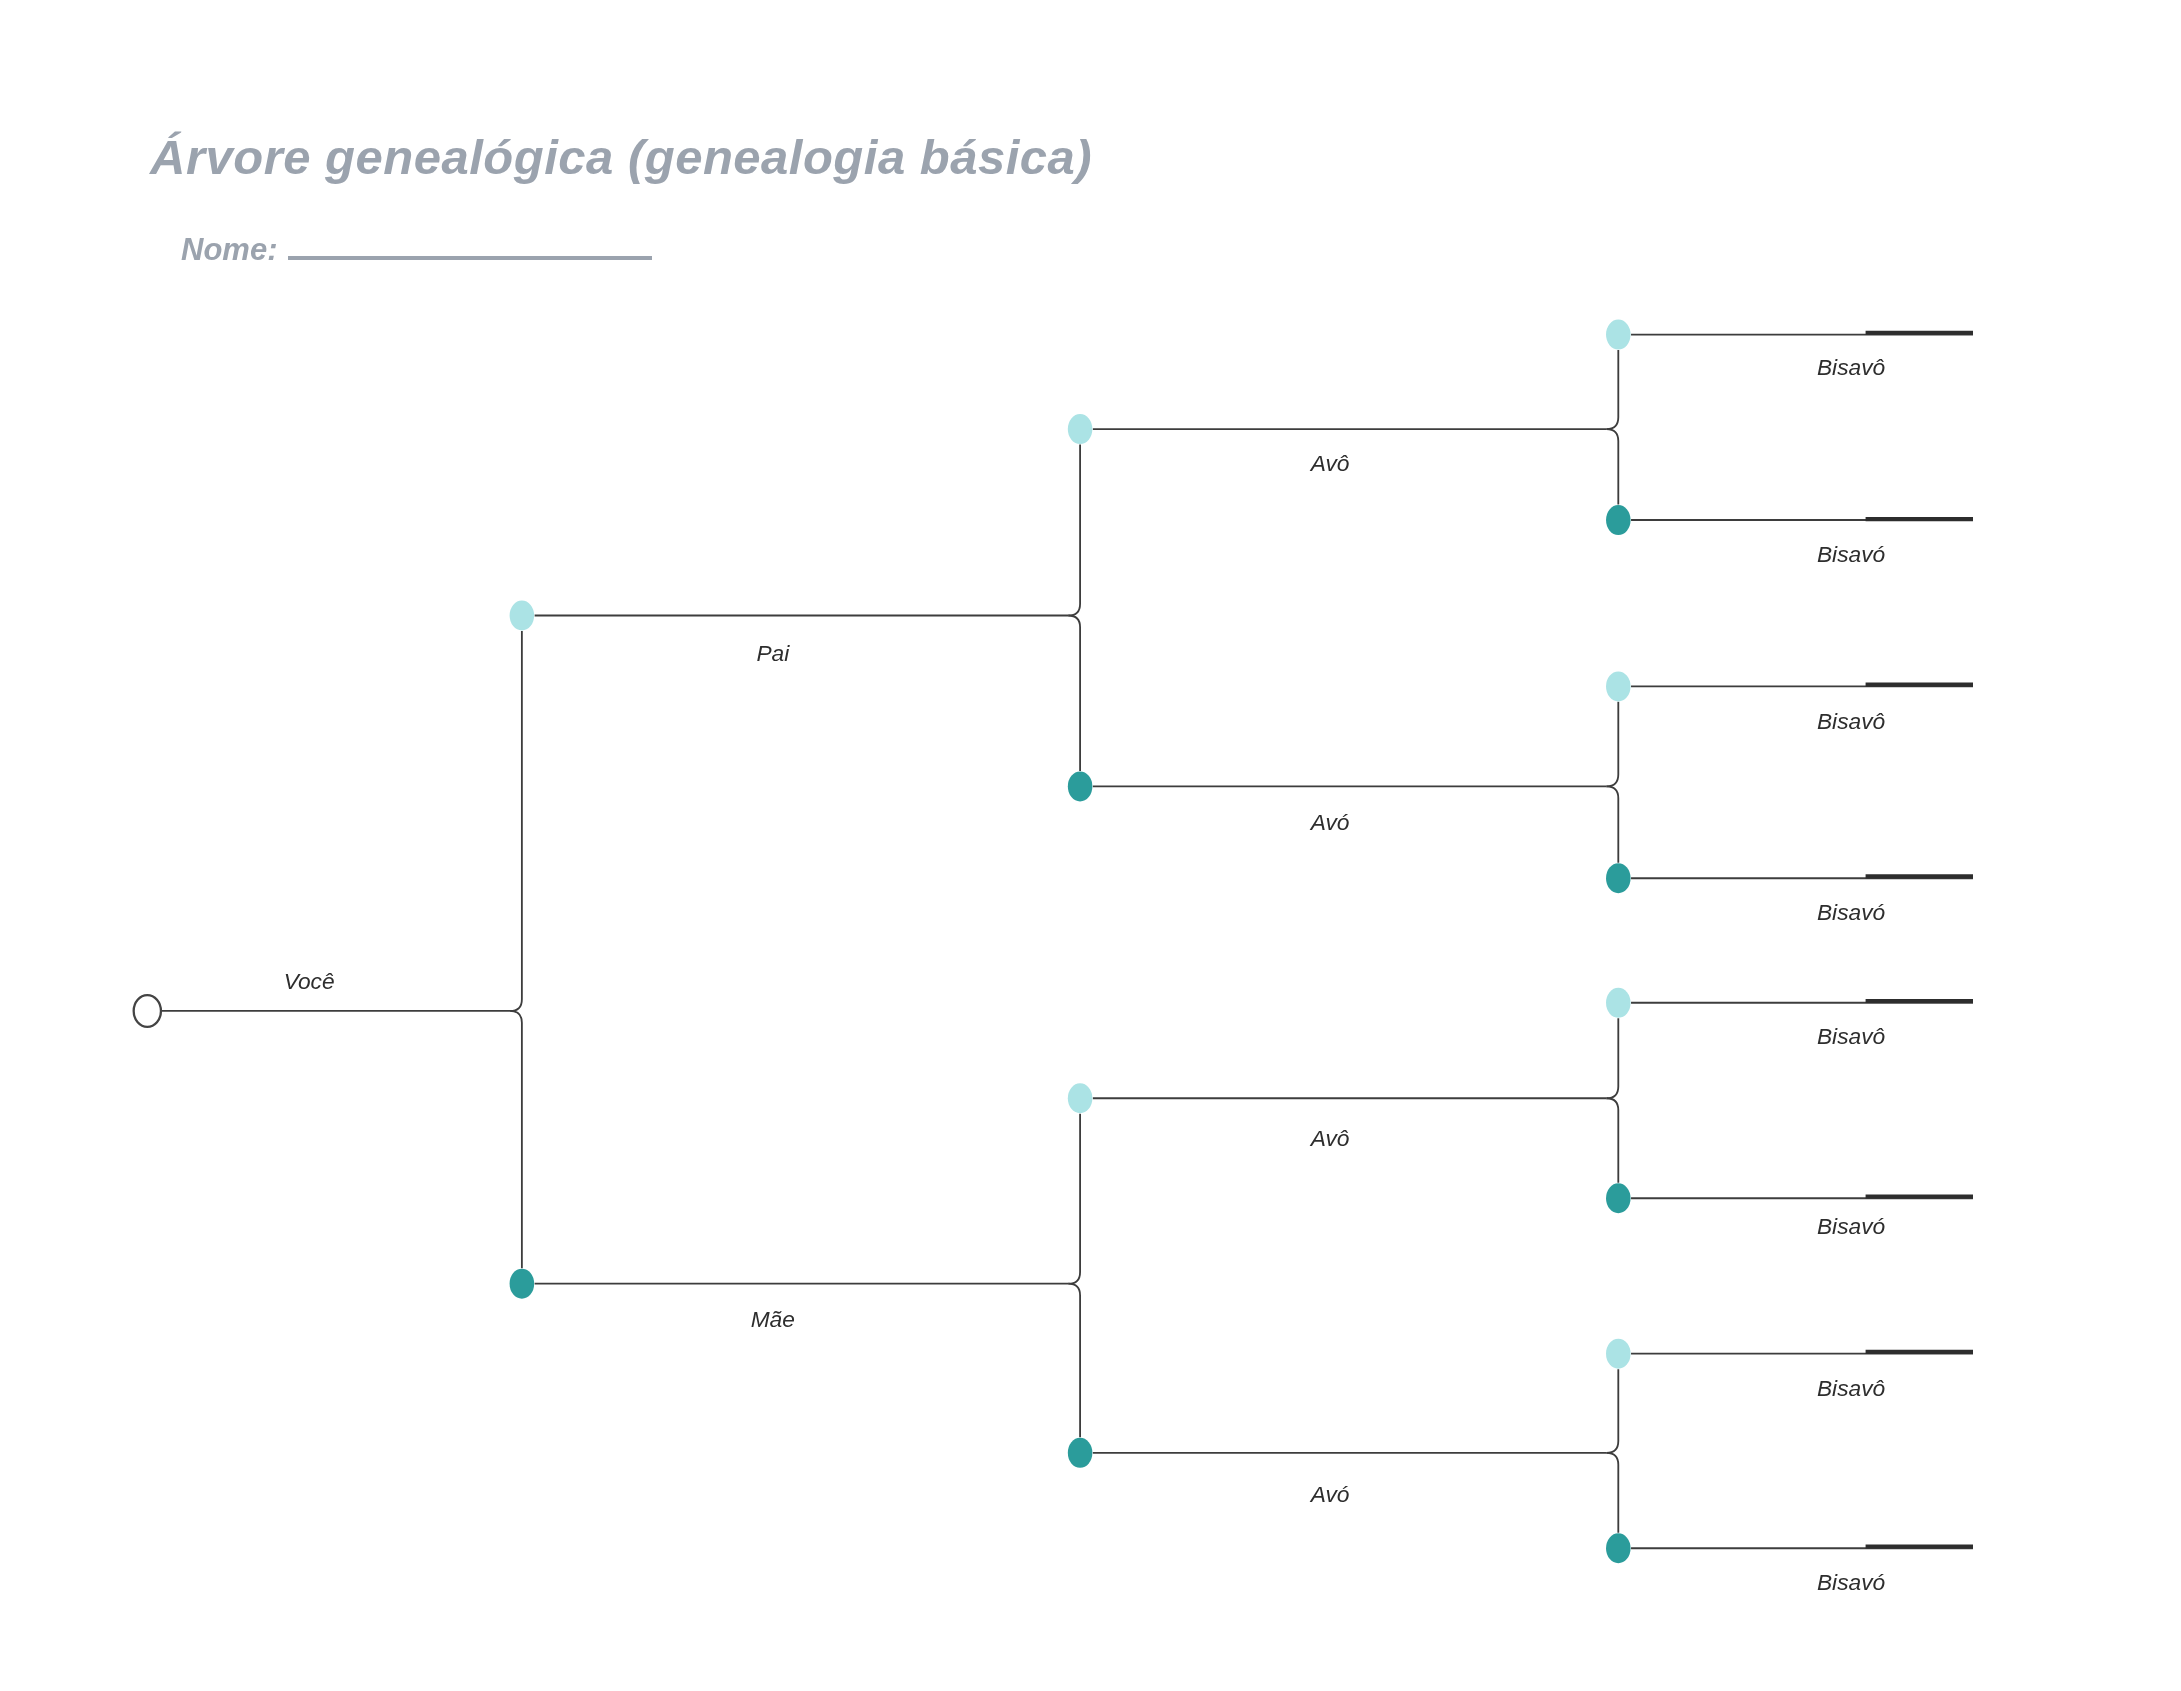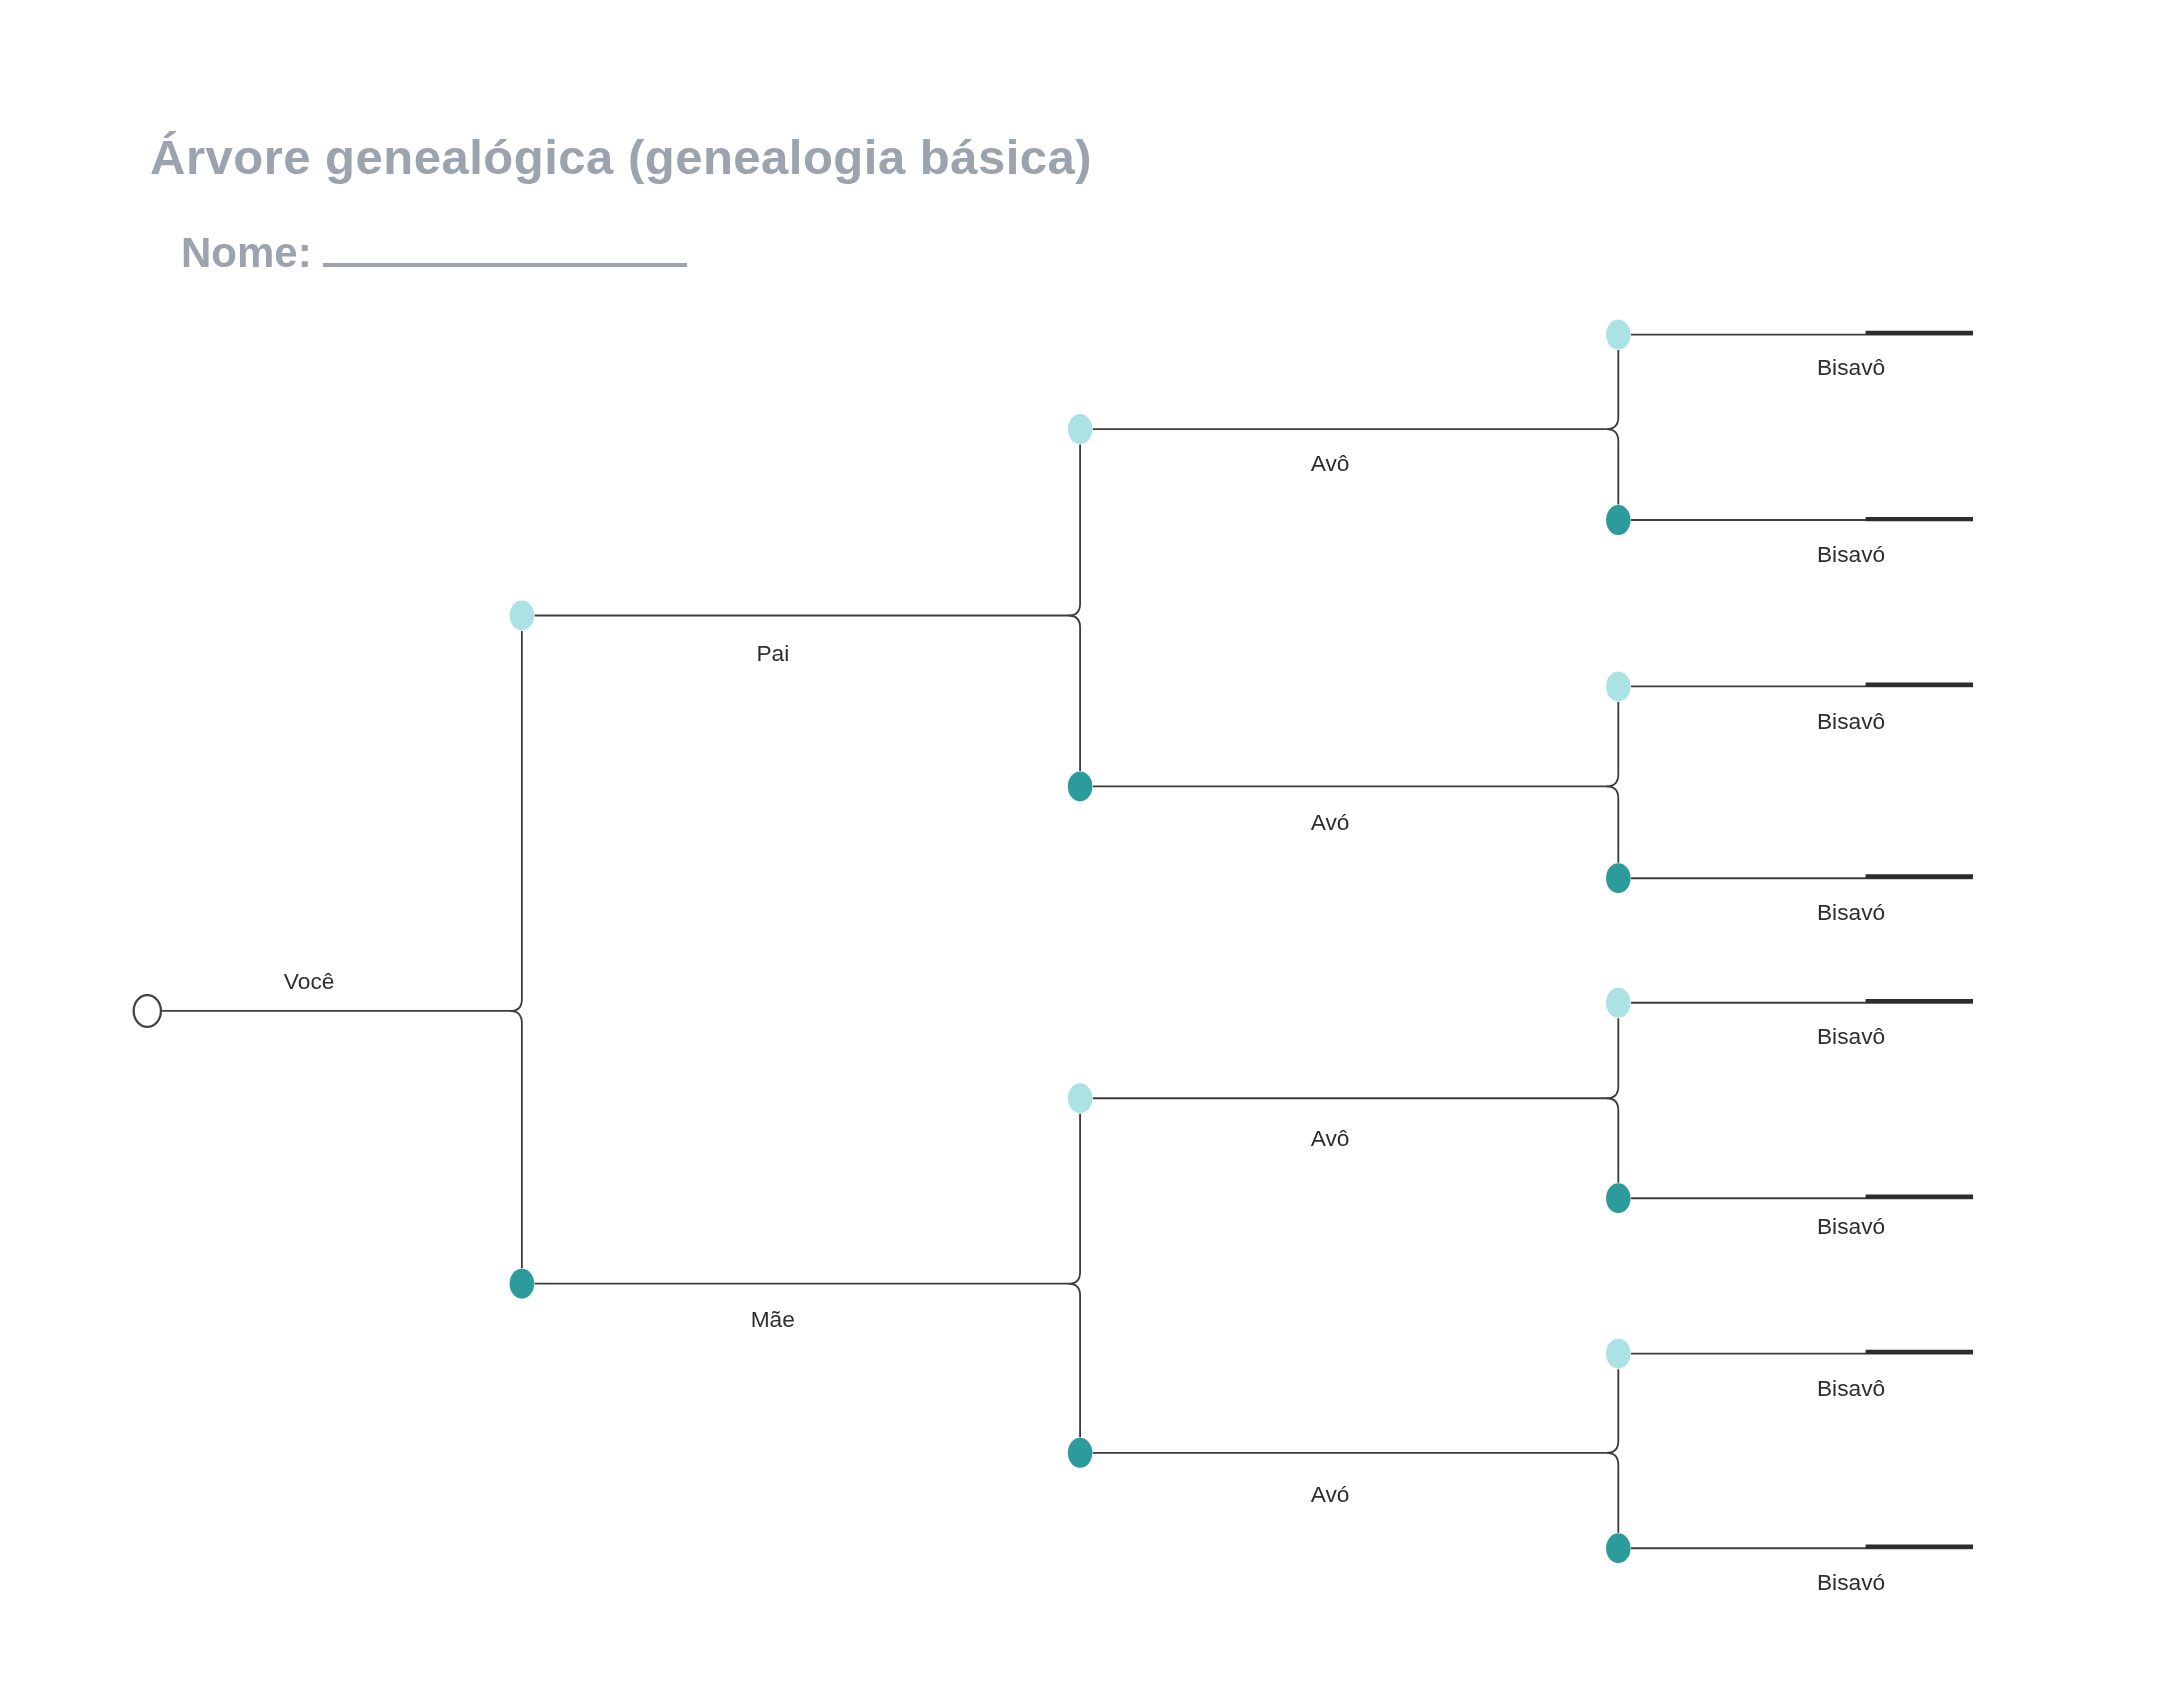--- a/index.html
+++ b/index.html
@@ -11,31 +11,32 @@
     --label:#2e2e2e;
     --self-fill:#ffffff;
   }
   html,body{margin:0;padding:0;background:#ffffff;}
   .canvas{
     position:relative;
     width:1973px;height:1691px;
     background:#ffffff;
     font-family:"Liberation Sans", sans-serif;
     overflow:hidden;
+    font-style:italic;
   }
   .page-title{
     position:absolute;left:150px;top:129px;
     margin:0;
     font-size:49px;font-weight:bold;color:var(--muted);
     letter-spacing:0.5px;
   }
   .field{
     position:absolute;left:181px;
     display:flex;align-items:baseline;gap:11px;
-    font-size:42px;font-weight:bold;color:var(--muted);
+    font-size:31px;font-weight:bold;color:var(--muted);
   }
   .field-nome{top:229px;}
   .field-data{top:305px;}
   .field-blank{
     display:inline-block;height:27px;
     border-bottom:4.5px solid var(--muted);
   }
   .blank-nome{width:364px;}
   .blank-data{width:371px;}
   svg.tree{position:absolute;left:0;top:0;}

